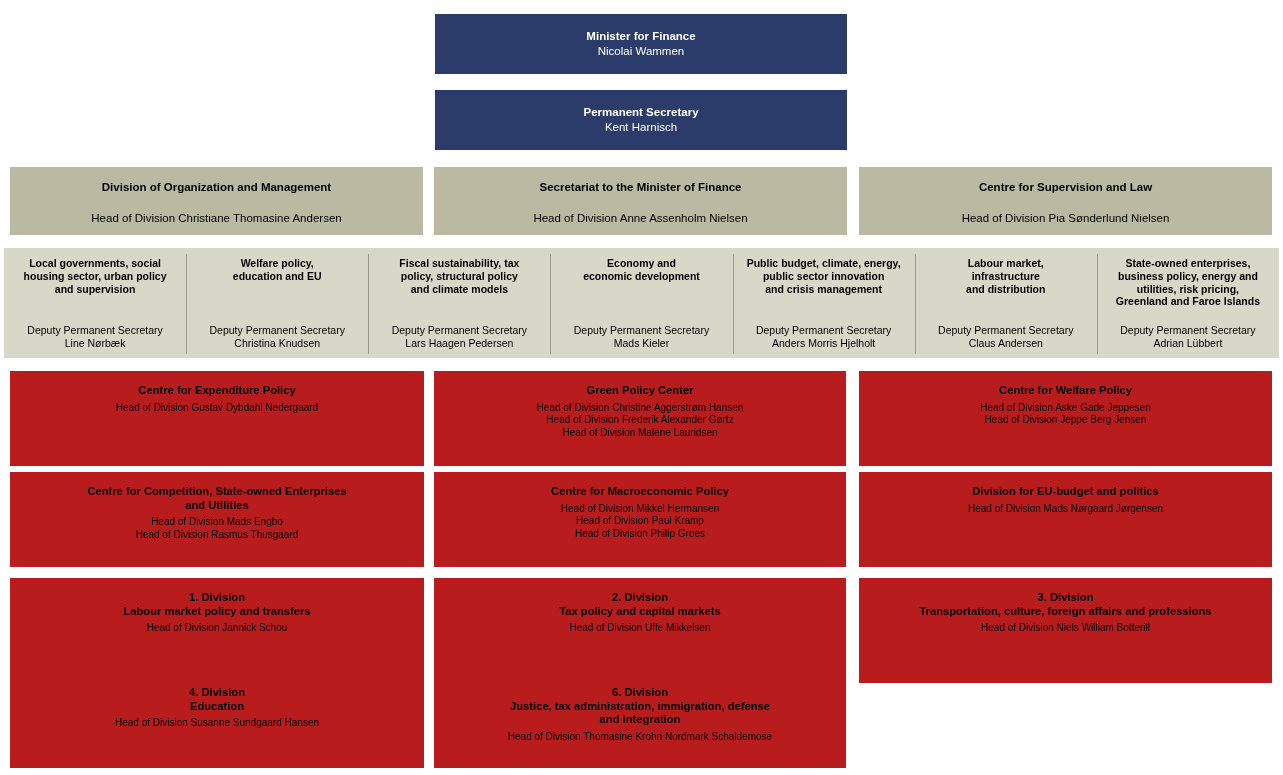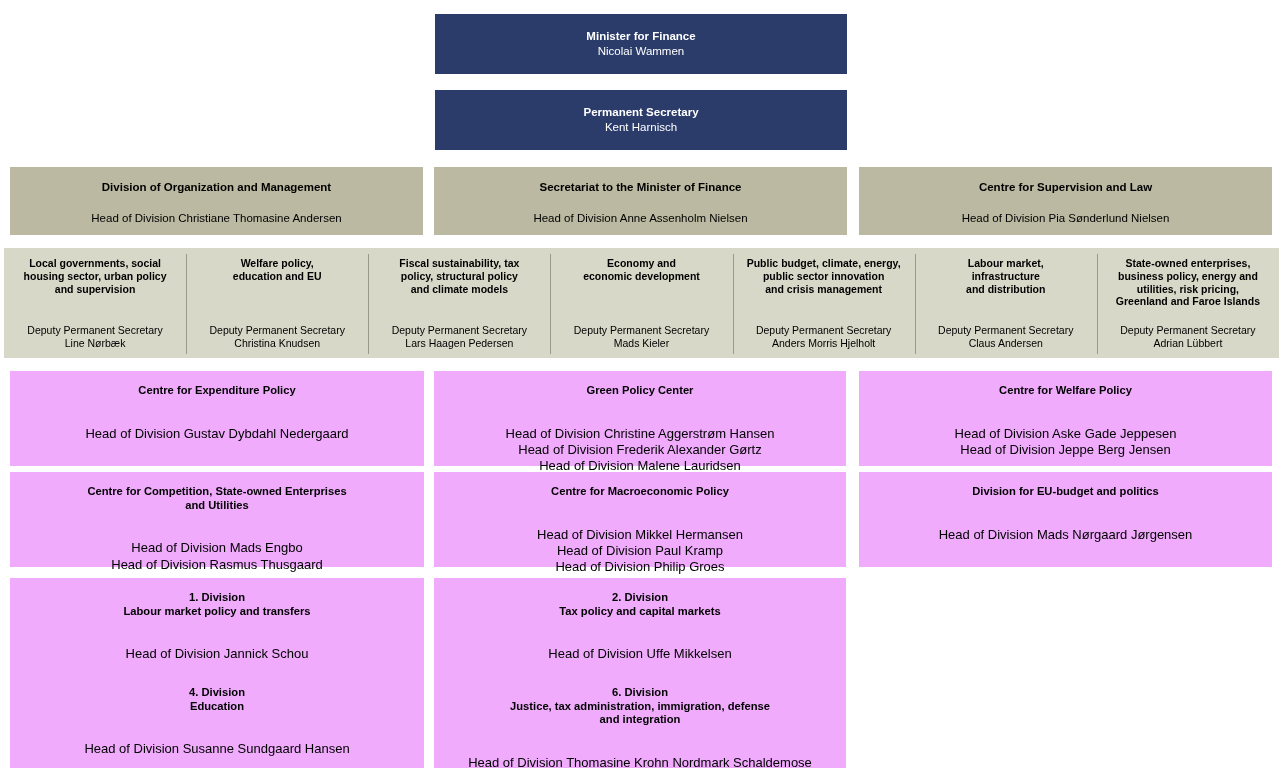--- a/index.html
+++ b/index.html
@@ -97,25 +97,25 @@
     bottom: 4px;
     width: 1px;
     background: #9a9a8c;
   }
   .lvl3 .title  { font-size: 10.5px; }
   .lvl3 .people { font-size: 10.5px; position: absolute; left: 4px; right: 4px; bottom: 8px; }
 
   
   .lvl4 {
     position: absolute;
-    background: #f0abfc;
+    background: #b91c1c;
     padding-top: 13px;
   }
   .lvl4 .title  { font-size: 11.2px; }
-  .lvl4 .people { font-size: 13px; margin-top: 28px; }
+  .lvl4 .people { font-size: 10px; margin-top: 4px; }
 
   .col-left   { left: 10px;  width: 414px; }
   .col-mid    { left: 434px; width: 412px; }
   .col-right  { left: 859px; width: 413px; }
 
   .rowA { top: 371px; height: 95px; }
   .rowB { top: 472px; height: 95px; }
   .rowC { top: 578px; height: 105px; }
   .rowD { top: 673px; height: 95px; }
 </style>
@@ -207,20 +207,24 @@
   </div>
 
   <div class="box lvl4 col-left rowC">
     <div class="title">1. Division<br>Labour market policy and transfers</div>
     <div class="people">Head of Division Jannick Schou</div>
   </div>
   <div class="box lvl4 col-mid rowC">
     <div class="title">2. Division<br>Tax policy and capital markets</div>
     <div class="people">Head of Division Uffe Mikkelsen</div>
   </div>
+  <div class="box lvl4 col-right rowC">
+    <div class="title">3. Division<br>Transportation, culture, foreign affairs and professions</div>
+    <div class="people">Head of Division Niels William Botterill</div>
+  </div>
 
   <div class="box lvl4 col-left rowD">
     <div class="title">4. Division<br>Education</div>
     <div class="people">Head of Division Susanne Sundgaard Hansen</div>
   </div>
   <div class="box lvl4 col-mid rowD">
     <div class="title">6. Division<br>Justice, tax administration, immigration, defense<br>and integration</div>
     <div class="people">Head of Division Thomasine Krohn Nordmark Schaldemose</div>
   </div>
 

